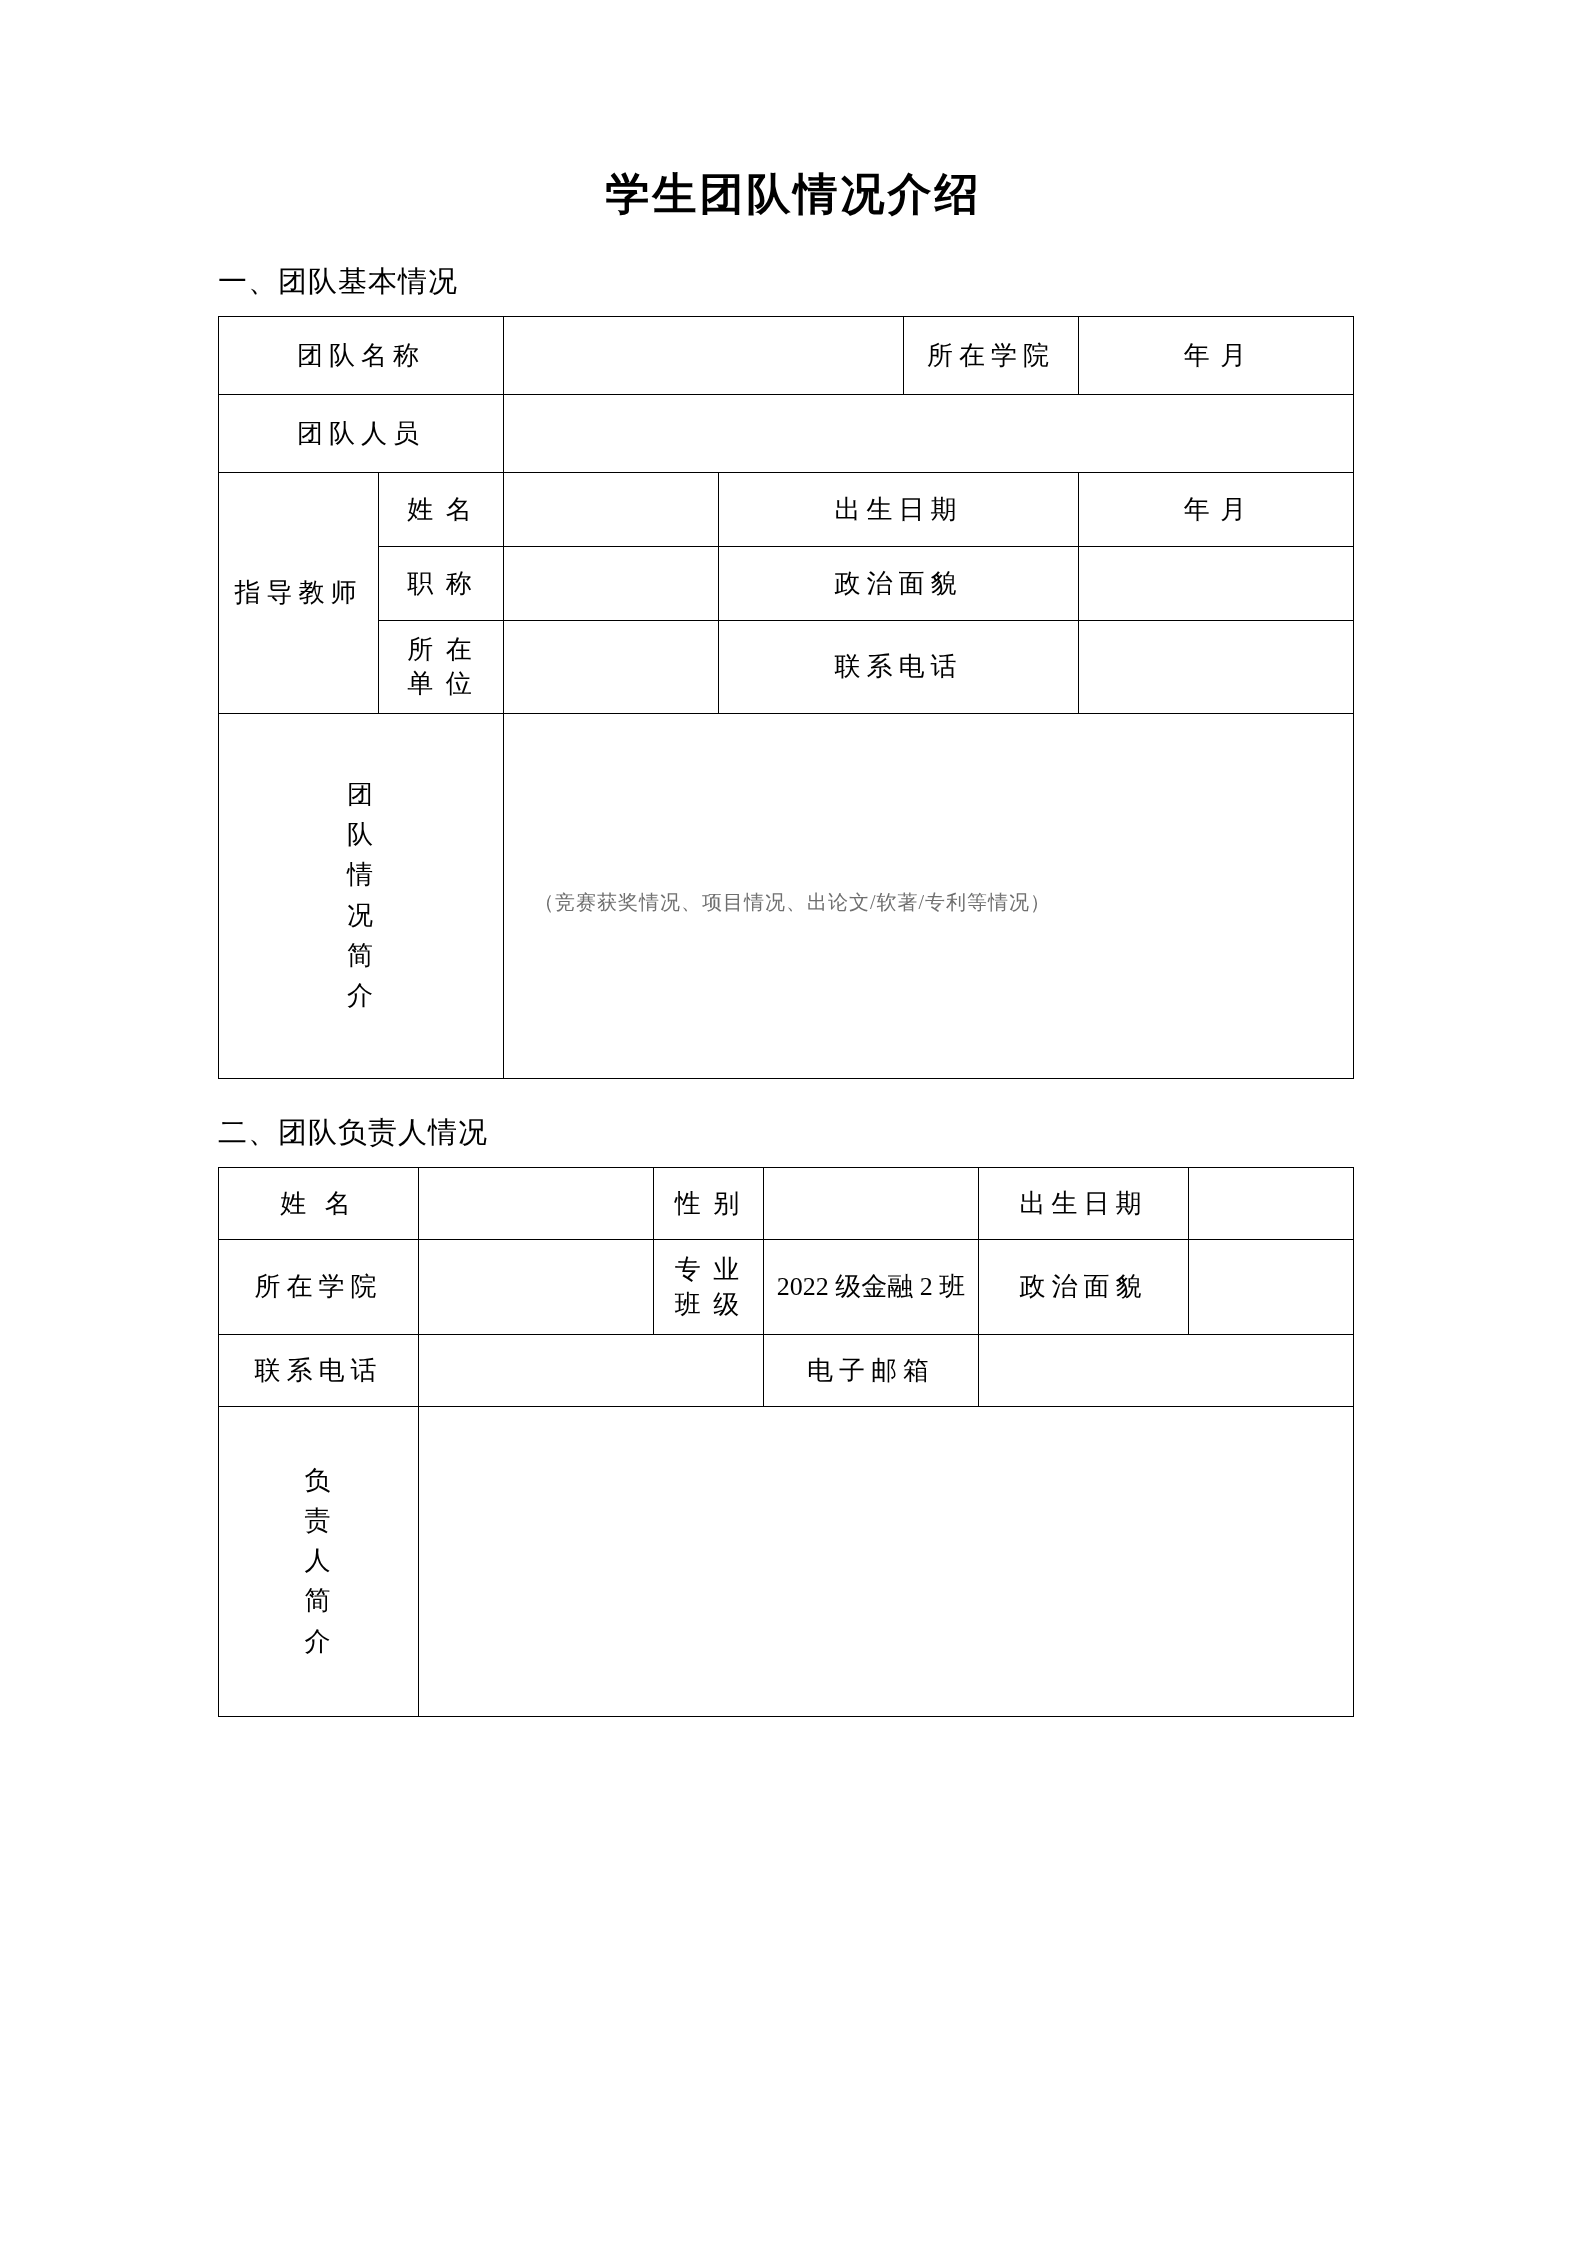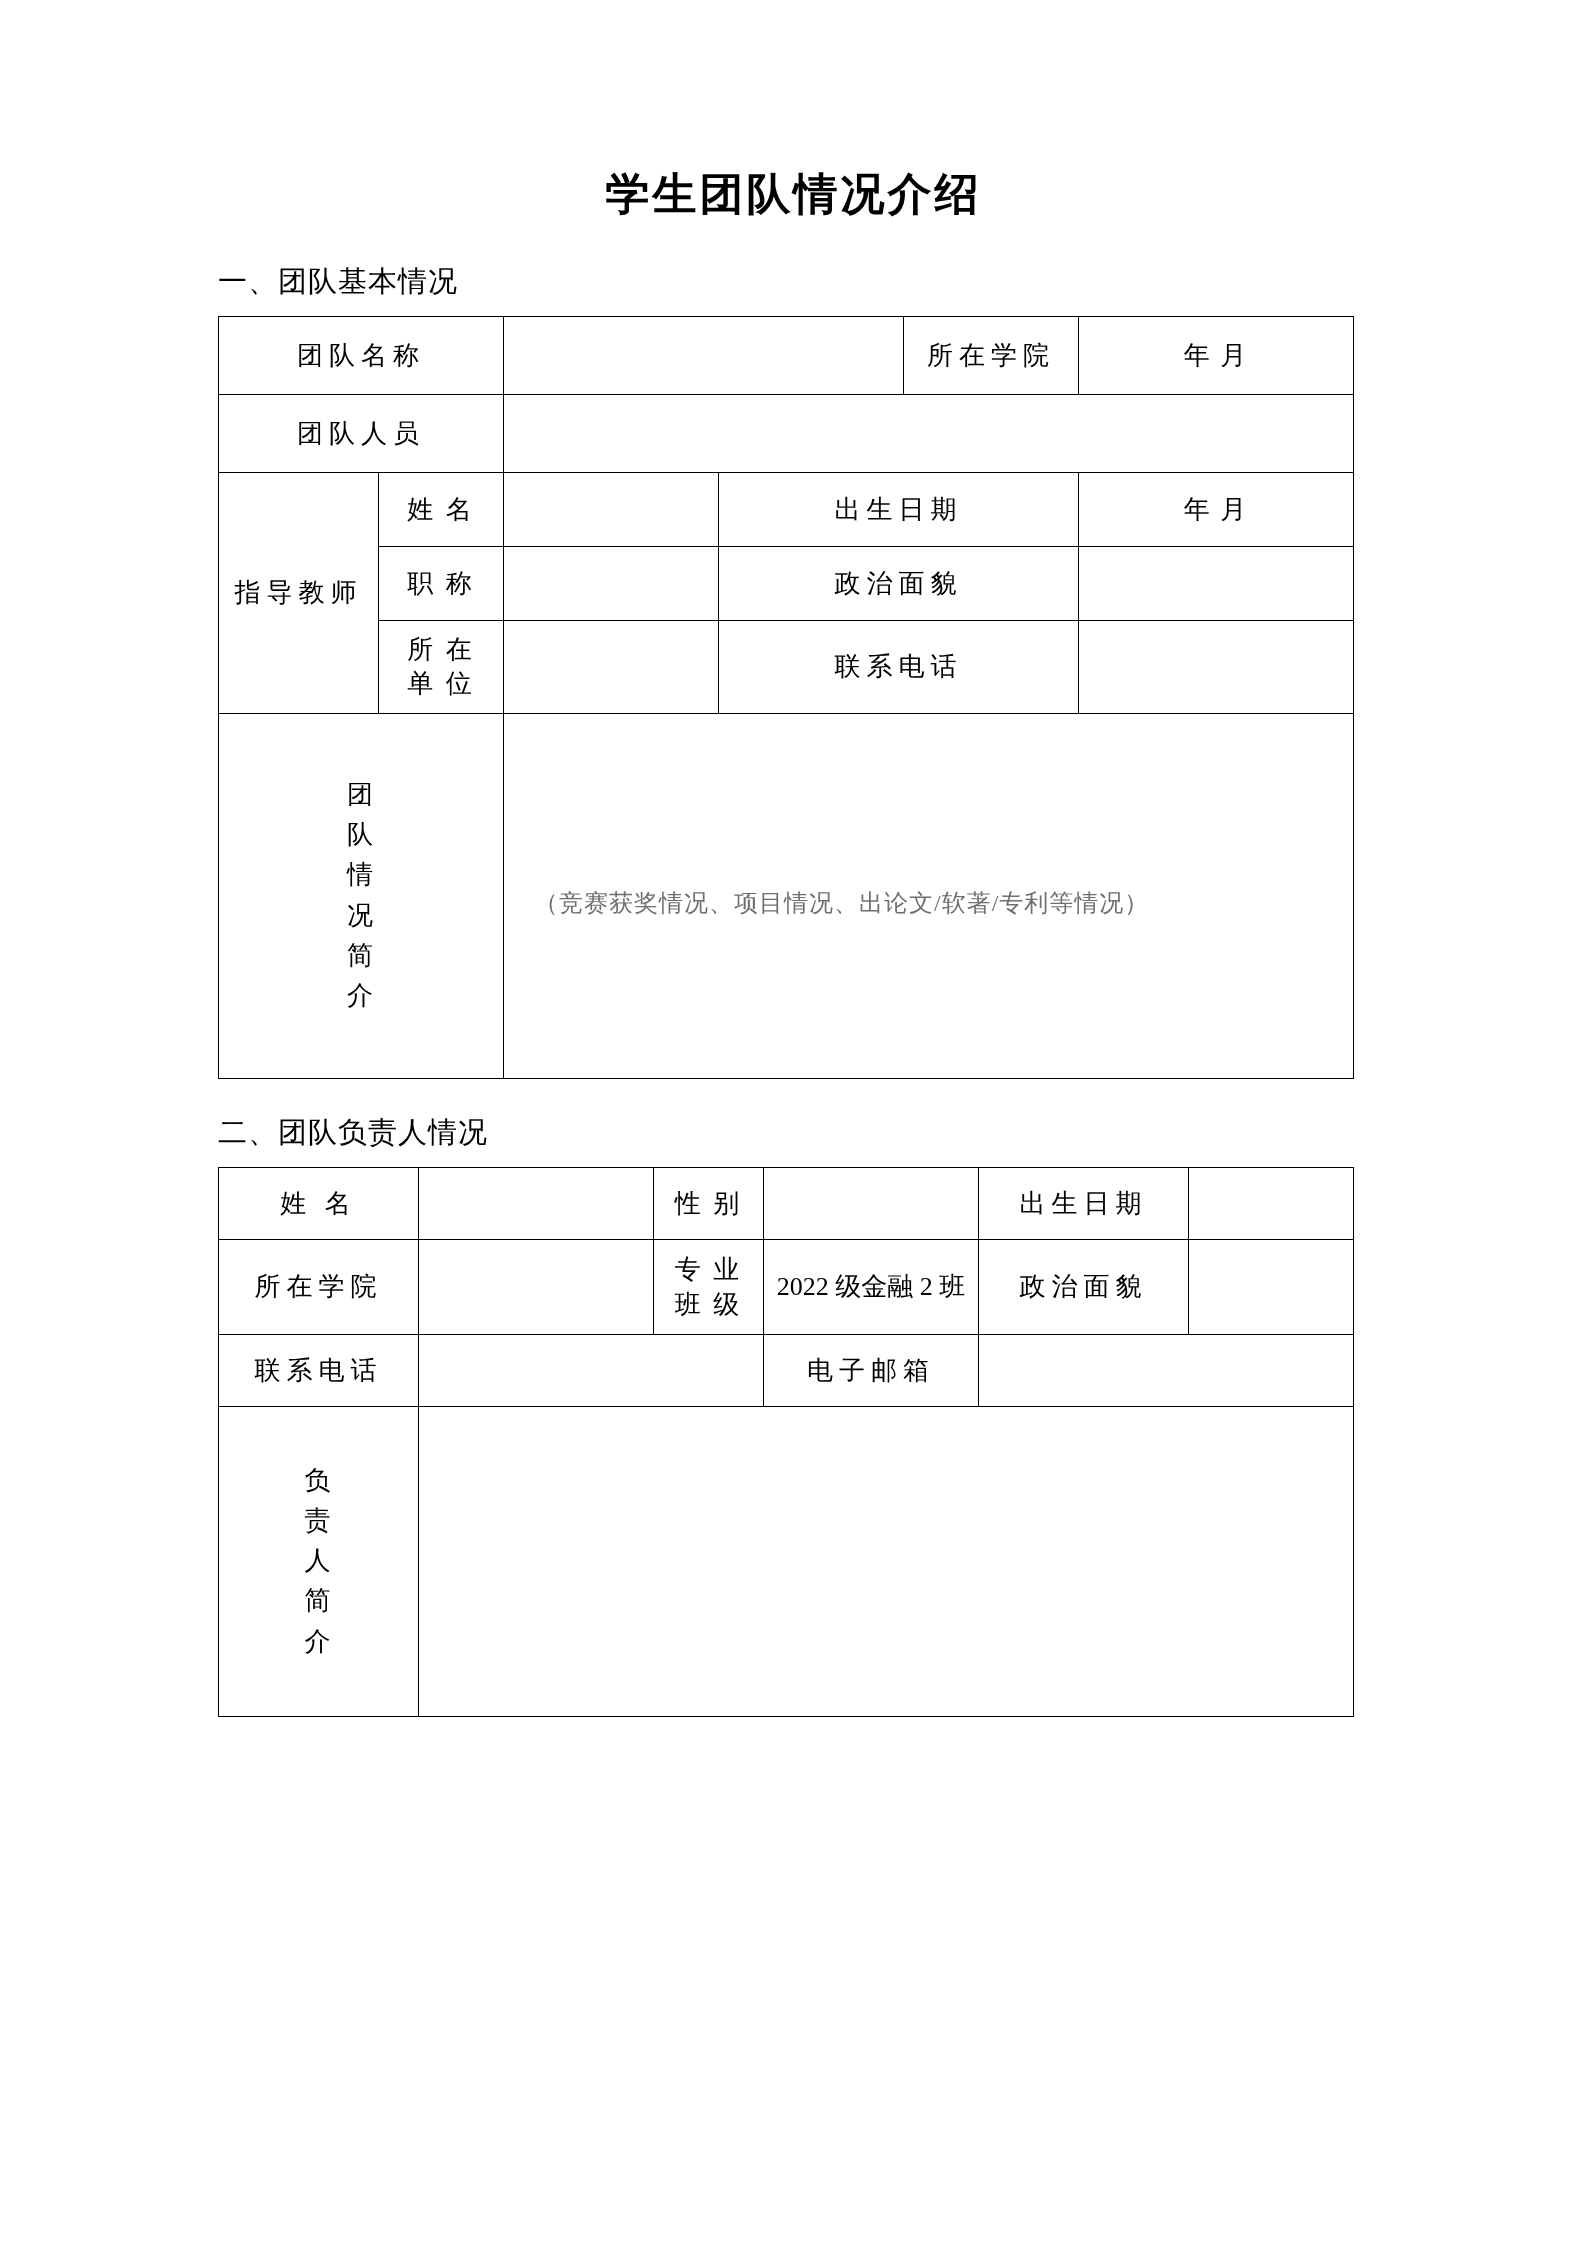--- a/index.html
+++ b/index.html
@@ -81,21 +81,21 @@
     line-height: 1.55;
     letter-spacing: 2px;
     font-size: 26px;
     padding: 12px 0;
   }
   .vert-label .ch {
     display: block;
   }
   .hint {
     color: #6f6f6f;
-    font-size: 24px;
+    font-size: 20px;
     letter-spacing: 1px;
     padding: 14px 18px 0 18px;
     vertical-align: top;
   }
   .intro-cell {
     vertical-align: top;
     height: 340px;
   }
   .row-h-1 { height: 78px; }
   .row-h-2 { height: 74px; }

